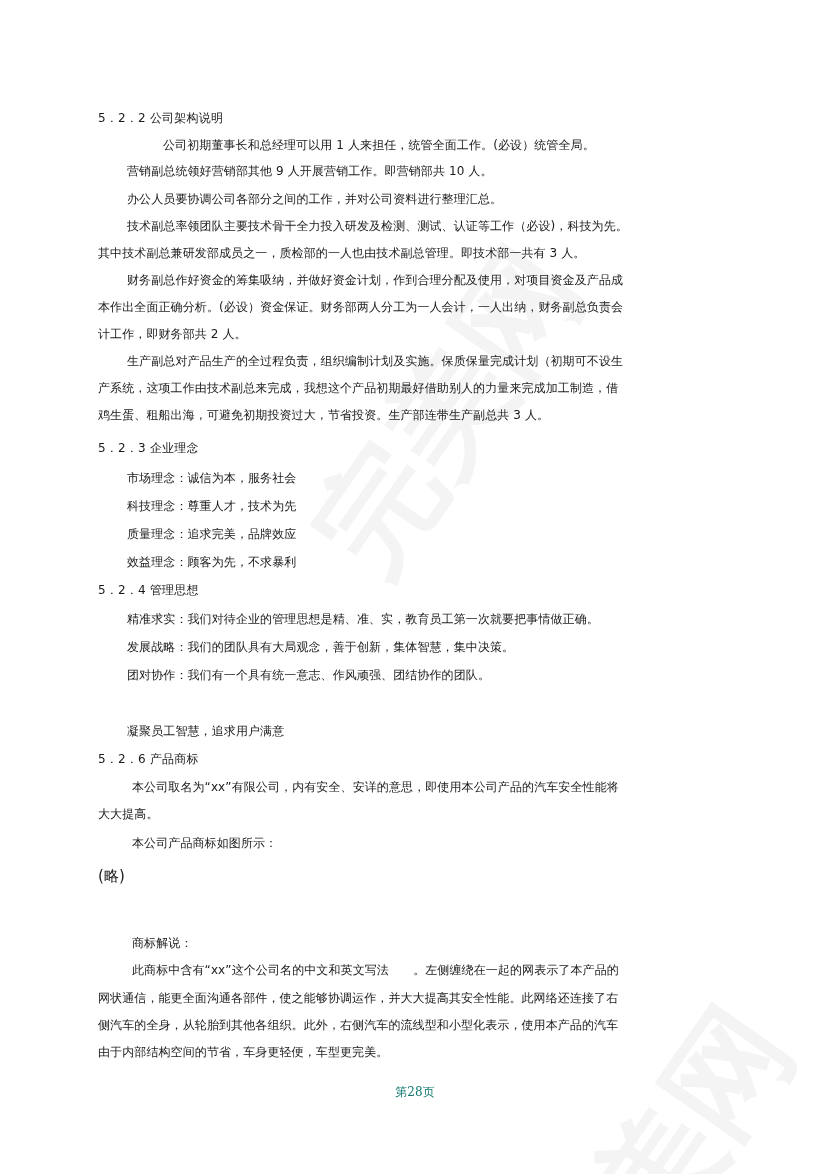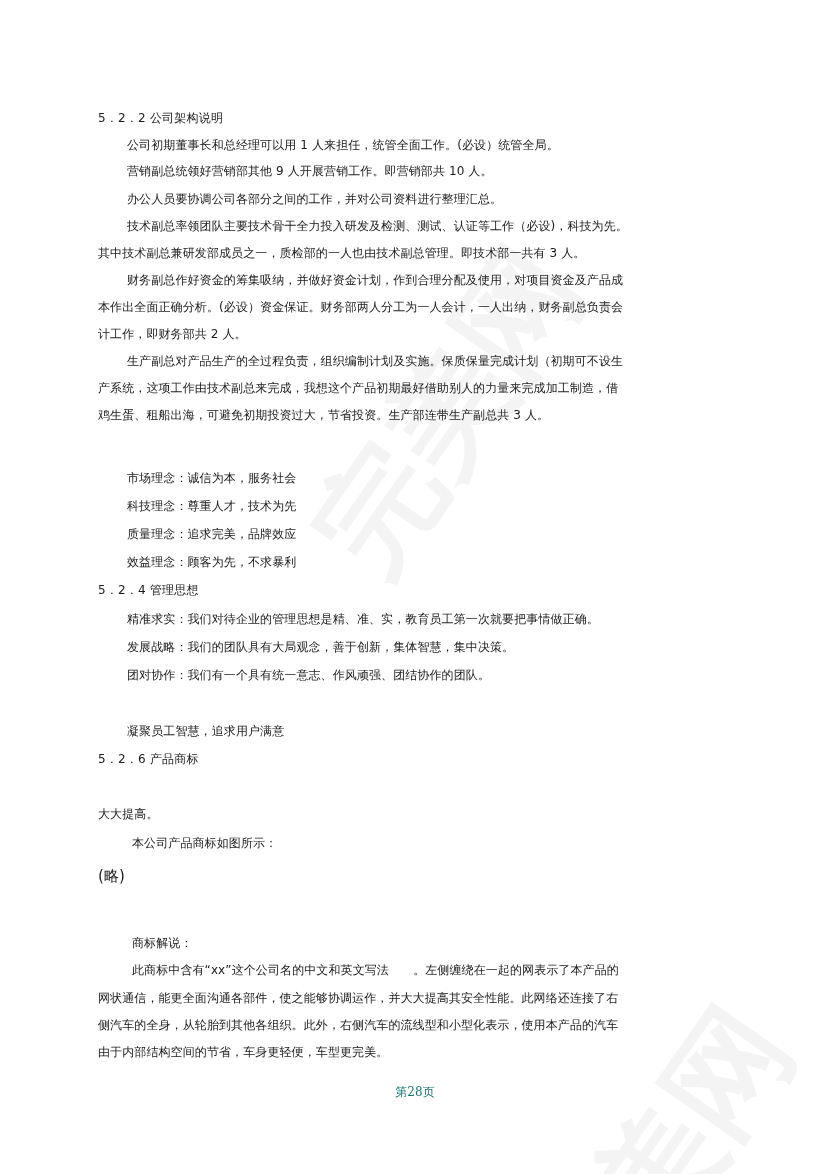--- a/index.html
+++ b/index.html
@@ -21,45 +21,47 @@
 <body>
 
 <div class="page">
 
   <div class="watermark" style="left:0;top:0;width:830px;height:1174px;">
     <div class="wm-text" style="left:270px; top:330px; font-size:120px; transform: rotate(-55deg);">完美网</div>
     <div class="wm-text" style="left:480px; top:1090px; font-size:120px; transform: rotate(-55deg);">完美网</div>
   </div>
 
   <div class="line heading" style="top:108px;">5．2．2 公司架构说明</div>
-  <div class="line indent" style="top:135px;">公司初期董事长和总经理可以用 1 人来担任，统管全面工作。(必设）统管全局。</div>
+  <div class="line indent" style="top:135px;margin-left:36px;">公司初期董事长和总经理可以用 1 人来担任，统管全面工作。(必设）统管全局。</div>
   <div class="line indent" style="top:161px;">营销副总统领好营销部其他 9 人开展营销工作。即营销部共 10 人。</div>
   <div class="line indent" style="top:189px;">办公人员要协调公司各部分之间的工作，并对公司资料进行整理汇总。</div>
   <div class="line indent" style="top:216px;">技术副总率领团队主要技术骨干全力投入研发及检测、测试、认证等工作（必设)，科技为先。</div>
   <div class="line" style="top:243px;">其中技术副总兼研发部成员之一，质检部的一人也由技术副总管理。即技术部一共有 3 人。</div>
   <div class="line indent" style="top:270px;">财务副总作好资金的筹集吸纳，并做好资金计划，作到合理分配及使用，对项目资金及产品成</div>
   <div class="line" style="top:297px;">本作出全面正确分析。(必设）资金保证。财务部两人分工为一人会计，一人出纳，财务副总负责会</div>
   <div class="line" style="top:324px;">计工作，即财务部共 2 人。</div>
   <div class="line indent" style="top:351px;">生产副总对产品生产的全过程负责，组织编制计划及实施。保质保量完成计划（初期可不设生</div>
   <div class="line" style="top:378px;">产系统，这项工作由技术副总来完成，我想这个产品初期最好借助别人的力量来完成加工制造，借</div>
   <div class="line" style="top:405px;">鸡生蛋、租船出海，可避免初期投资过大，节省投资。生产部连带生产副总共 3 人。</div>
 
+  <div class="line heading" style="top:438px;">5．2．3 企业理念</div>
   <div class="line indent" style="top:468px;">市场理念：诚信为本，服务社会</div>
   <div class="line indent" style="top:496px;">科技理念：尊重人才，技术为先</div>
   <div class="line indent" style="top:524px;">质量理念：追求完美，品牌效应</div>
   <div class="line indent" style="top:552px;">效益理念：顾客为先，不求暴利</div>
 
   <div class="line heading" style="top:580px;">5．2．4 管理思想</div>
   <div class="line indent" style="top:609px;">精准求实：我们对待企业的管理思想是精、准、实，教育员工第一次就要把事情做正确。</div>
   <div class="line indent" style="top:637px;">发展战略：我们的团队具有大局观念，善于创新，集体智慧，集中决策。</div>
   <div class="line indent" style="top:665px;">团对协作：我们有一个具有统一意志、作风顽强、团结协作的团队。</div>
 
   <div class="line indent" style="top:721px;">凝聚员工智慧，追求用户满意</div>
 
   <div class="line heading" style="top:749px;">5．2．6 产品商标</div>
+  <div class="line indent2" style="top:777px;">本公司取名为“xx”有限公司，内有安全、安详的意思，即使用本公司产品的汽车安全性能将</div>
   <div class="line" style="top:804px;">大大提高。</div>
   <div class="line indent2" style="top:833px;">本公司产品商标如图所示：</div>
   <div class="line" style="top:866px; font-size:15px;">(略)</div>
   <div class="line indent2" style="top:933px;">商标解说：</div>
   <div class="line indent2" style="top:960px;">此商标中含有“xx”这个公司名的中文和英文写法　　。左侧缠绕在一起的网表示了本产品的</div>
   <div class="line" style="top:988px;">网状通信，能更全面沟通各部件，使之能够协调运作，并大大提高其安全性能。此网络还连接了右</div>
   <div class="line" style="top:1015px;">侧汽车的全身，从轮胎到其他各组织。此外，右侧汽车的流线型和小型化表示，使用本产品的汽车</div>
   <div class="line" style="top:1042px;">由于内部结构空间的节省，车身更轻便，车型更完美。</div>
 
   <div class="footer">第28页</div>

